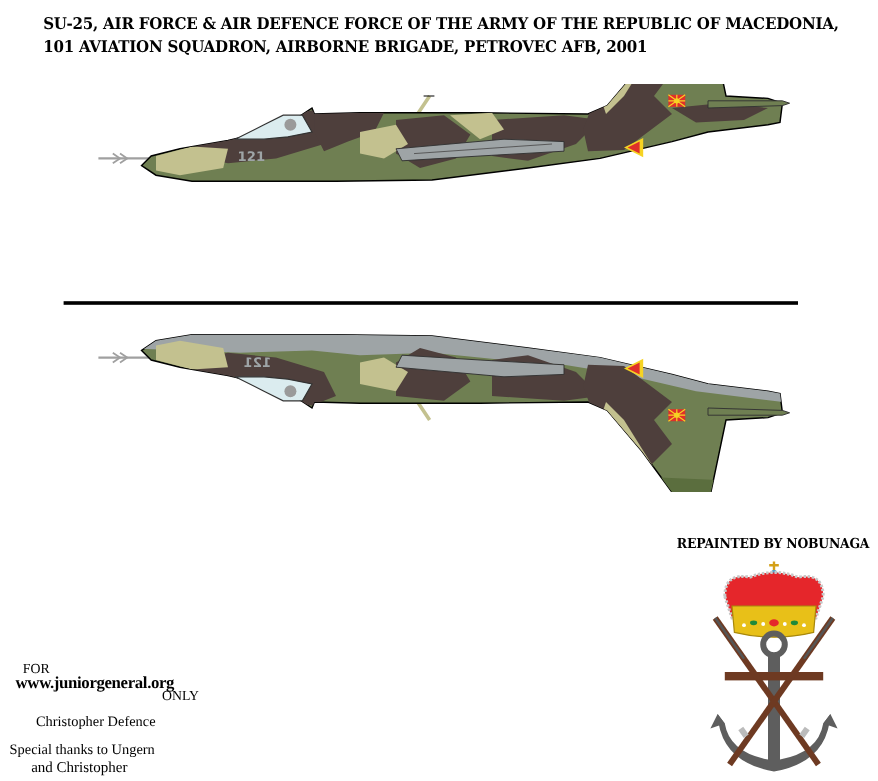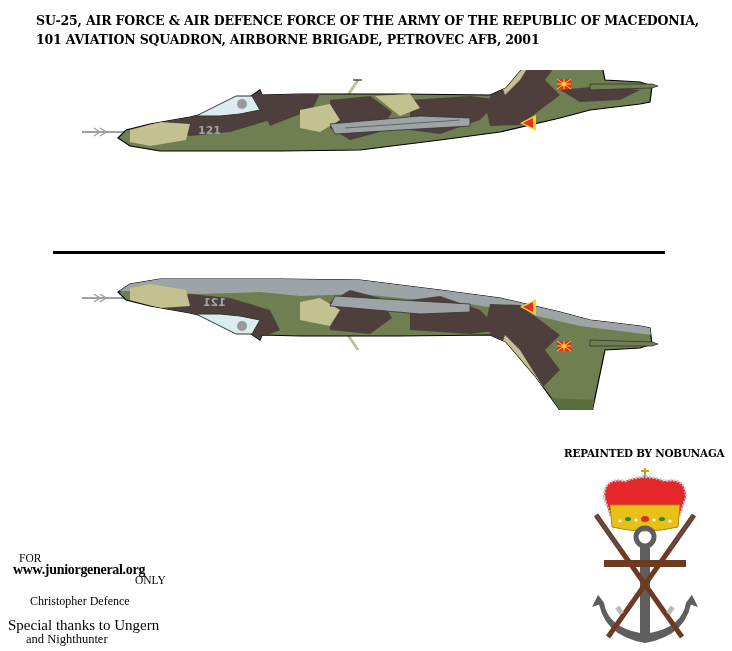--- a/index.html
+++ b/index.html
@@ -20,21 +20,21 @@
     font-family: "DejaVu Serif", serif; font-weight: bold; font-size: 11.5px;
     letter-spacing: -0.2px; text-transform: uppercase; transform: scaleX(0.9); transform-origin: left top;
   }
   .emblem { position: absolute; left: 590px; top: 465px; }
   .credit { position: absolute; font-size: 12px; color: #000; white-space: nowrap; }
   .for { left: 19px; top: 552px; font-size: 11.5px; }
   .url { left: 13px; top: 562px; font-weight: bold; font-size: 14px; letter-spacing: -0.3px; }
   .only { left: 96px; top: 574px; font-size: 11.5px; margin-left: 39px; }
   .by { left: 9px; top: 608px; font-weight: bold; font-size: 19px; margin-top: 48px; }
   .author { left: 30px; top: 594px; font-size: 12px; }
-  .thanks1 { left: 8px; top: 617px; font-size: 15px; }
+  .thanks1 { left: 8px; top: 617px; font-size: 12px; }
   .thanks2 { left: 26px; top: 632px; font-size: 12.5px; }
 </style>
 </head>
 <body>
 
 <div class="title">
   <div>SU-25, Air Force &amp; Air Defence Force of the Army of the Republic of Macedonia,</div>
   <div>101 Aviation Squadron, Airborne Brigade, Petrovec AFB, 2001</div>
 </div>
 
@@ -170,13 +170,13 @@
     <rect x="76" y="143" width="8" height="5" fill="#bbb" transform="rotate(-55 80 145)"></rect>
   </g>
 </svg>
 
 <div class="credit for">FOR</div>
 <div class="credit url">www.juniorgeneral.org</div>
 <div class="credit only">ONLY</div>
 <div class="credit by">By</div>
 <div class="credit author">Christopher Defence</div>
 <div class="credit thanks1">Special thanks to Ungern</div>
-<div class="credit thanks2">and Nighthunter</div>
+<div class="credit thanks2">and Christopher</div>
 
 </body></html>

